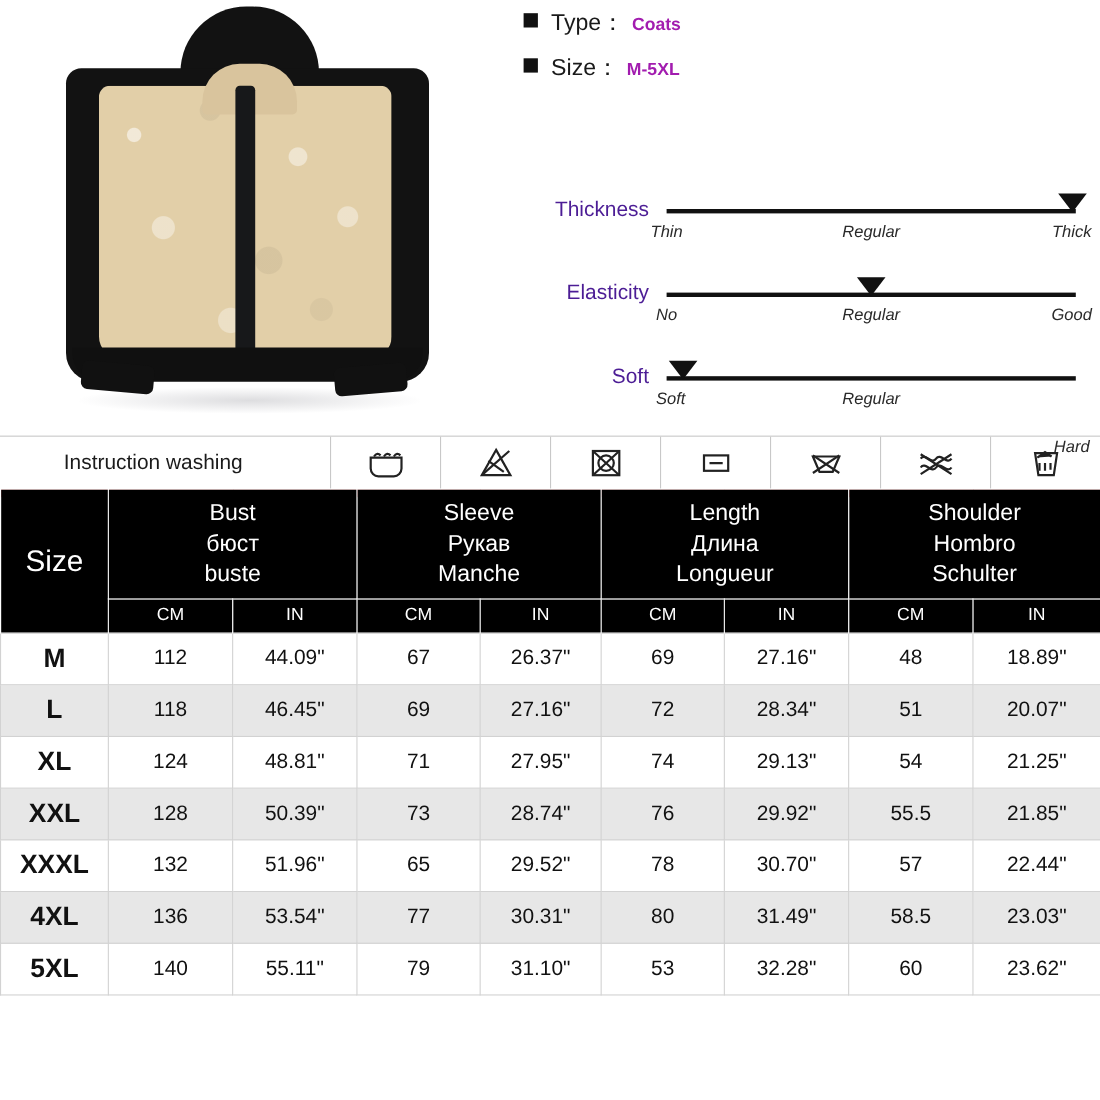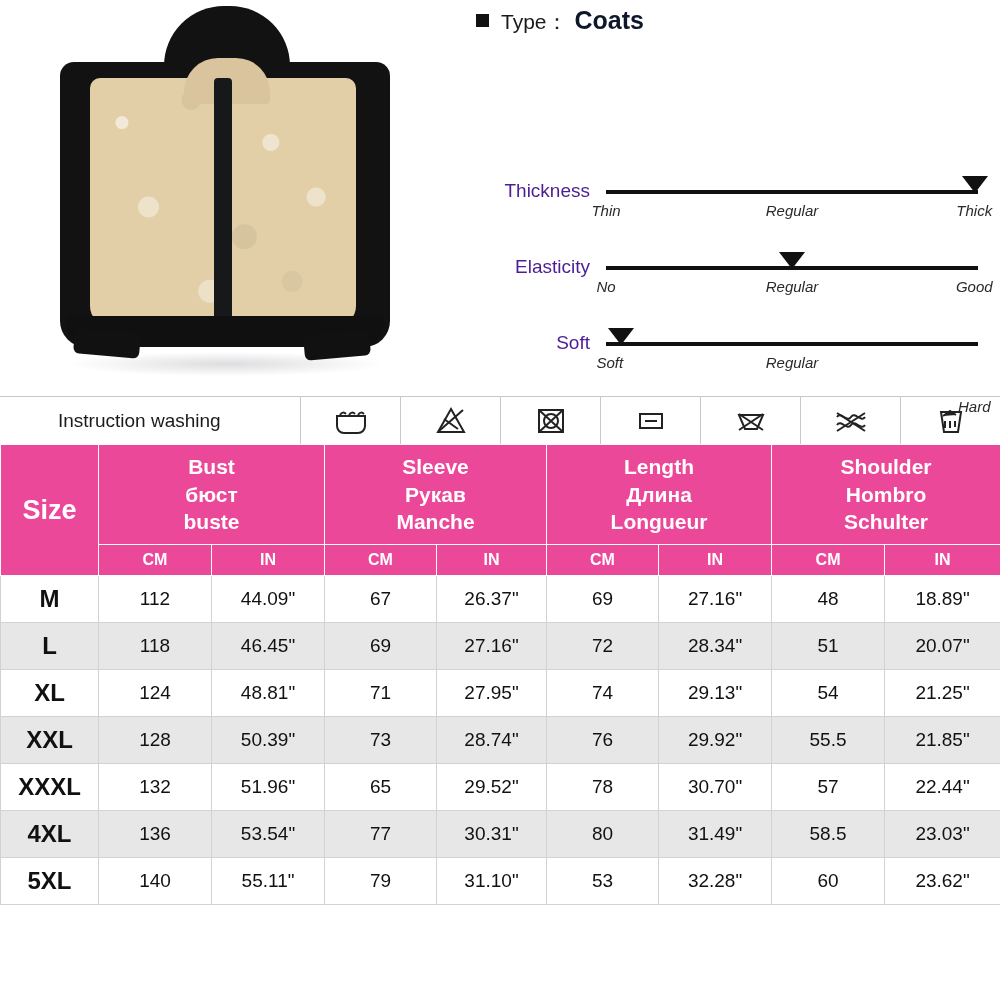--- a/index.html
+++ b/index.html
@@ -155,23 +155,23 @@
     top: -2px;
     flex: 0 0 auto;
   }
   .attr-key {
     font-size: 21px;
     color: #1a1a1a;
     margin-right: 7px;
     white-space: nowrap;
   }
   .attr-val {
-    font-size: 25px;
+    font-size: 16px;
     font-weight: bold;
-    color: #0f172a;
+    color: #a21caf;
     white-space: nowrap;
   }
 
   
   .sliders {
     position: absolute;
     left: 478px;
     top: 168px;
     width: 500px;
   }
@@ -263,23 +263,23 @@
     width: 1000px;
     border-collapse: collapse;
     table-layout: fixed;
   }
   .size-table td, .size-table th {
     border: 1px solid #ffffff;
     text-align: center;
     vertical-align: middle;
   }
   .hdr-cell {
-    background: #ec4899;
+    background: #000000;
     color: #ffffff;
-    font-weight: bold;
+    font-weight: normal;
   }
   .hdr-group {
     font-size: 21px;
     line-height: 1.32;
     padding: 8px 2px;
   }
   .hdr-size {
     font-size: 27px;
   }
   .hdr-unit {
@@ -317,20 +317,25 @@
       <div class="jk-cuff-l"></div>
       <div class="jk-cuff-r"></div>
     </div>
   </div>
 
   <div class="attrs">
     <div class="attr-row">
       <span class="bullet"></span>
       <span class="attr-key">Type：</span>
       <span class="attr-val">Coats</span>
+    </div>
+    <div class="attr-row">
+      <span class="bullet"></span>
+      <span class="attr-key">Size：</span>
+      <span class="attr-val">M-5XL</span>
     </div>
   </div>
 
   <div class="sliders">
 
     <div class="slider-block">
       <div class="slider-label">Thickness</div>
       <div class="slider-track"></div>
       <div class="slider-marker" style="left:484px;"></div>
       <div class="slider-ticks">

